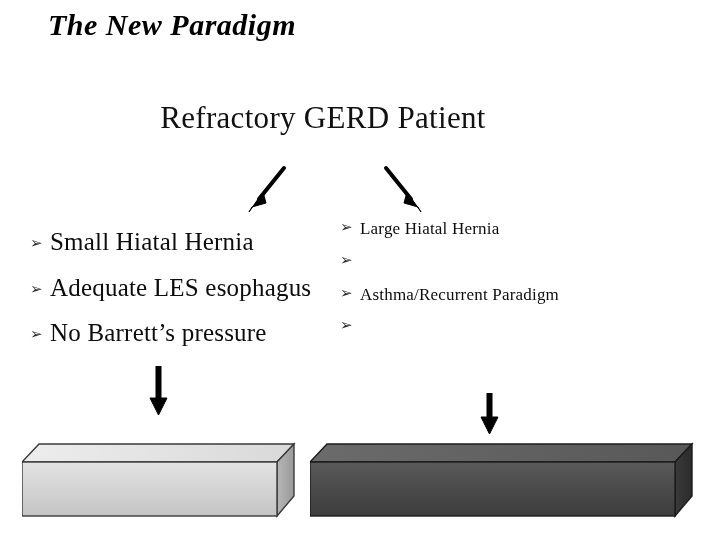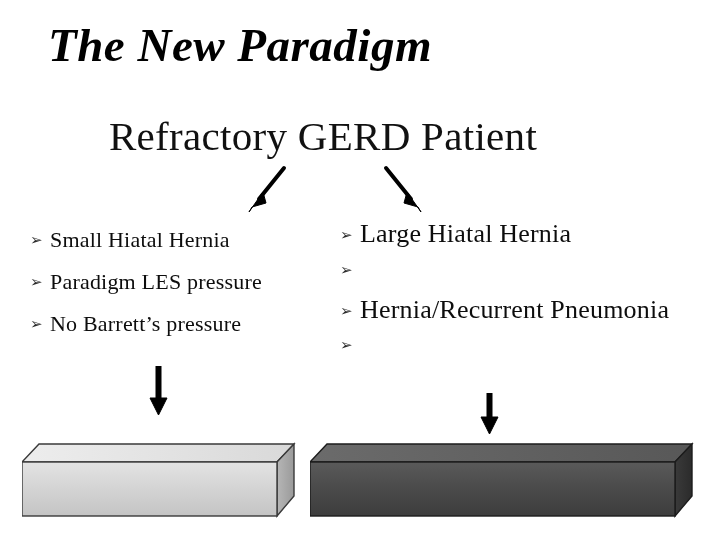--- a/index.html
+++ b/index.html
@@ -14,37 +14,37 @@
     background: #ffffff;
     overflow: hidden;
     font-family: "Liberation Serif", "DejaVu Serif", serif;
     color: #000000;
   }
 
   
   .slide-title {
     position: absolute;
     left: 48px;
-    top: 18px;
-    font-size: 47px;
+    top: 8px;
+    font-size: 30px;
     font-weight: bold;
     font-style: italic;
     letter-spacing: 0.5px;
     white-space: nowrap;
     color: #000;
   }
 
   
   .node-heading {
     position: absolute;
     left: 0;
-    top: 112px;
+    top: 100px;
     width: 646px;
     text-align: center;
-    font-size: 41px;
+    font-size: 31px;
     font-weight: normal;
     letter-spacing: 0.3px;
     color: #111;
   }
 
   
   .diag-arrow {
     position: absolute;
   }
 
@@ -69,26 +69,26 @@
   .bullet-marker {
     flex: 0 0 auto;
     width: 20px;
     font-size: 15px;
     line-height: 1;
     color: #2b2b2b;
     transform: translateY(-2px);
     font-family: "DejaVu Sans", sans-serif;
   }
   .bullet-text {
-    font-size: 22px;
+    font-size: 25px;
     line-height: 1.1;
     letter-spacing: 0.2px;
     color: #0d0d0d;
   }
-  .bullet-list.right .bullet-text { font-size: 26px; }
+  .bullet-list.right .bullet-text { font-size: 17px; }
 
   
   .vert-arrow { position: absolute; }
 
   
   .block3d { position: absolute; }
   .block3d svg { display: block; }
 </style>
 </head>
 <body>
@@ -117,39 +117,39 @@
     </svg>
   </div>
 
   <ul class="bullet-list left">
     <li class="bullet-item">
       <span class="bullet-marker">➢</span>
       <span class="bullet-text">Small Hiatal Hernia</span>
     </li>
     <li class="bullet-item">
       <span class="bullet-marker">➢</span>
-      <span class="bullet-text">Paradigm LES pressure</span>
+      <span class="bullet-text">Adequate LES esophagus</span>
     </li>
     <li class="bullet-item">
       <span class="bullet-marker">➢</span>
       <span class="bullet-text">No Barrett’s pressure</span>
     </li>
   </ul>
 
   <ul class="bullet-list right">
     <li class="bullet-item">
       <span class="bullet-marker">➢</span>
       <span class="bullet-text">Large Hiatal Hernia</span>
     </li>
     <li class="bullet-item">
       <span class="bullet-marker">➢</span>
     </li>
     <li class="bullet-item">
       <span class="bullet-marker">➢</span>
-      <span class="bullet-text">Hernia/Recurrent Pneumonia</span>
+      <span class="bullet-text">Asthma/Recurrent Paradigm</span>
     </li>
     <li class="bullet-item">
       <span class="bullet-marker">➢</span>
     </li>
   </ul>
 
   <div class="vert-arrow" style="left:146px; top:366px;">
     <svg width="26" height="52" viewBox="0 0 26 52" aria-hidden="true">
       <g fill="#000" stroke="#000">
         <rect x="10" y="0" width="5" height="34"></rect>

